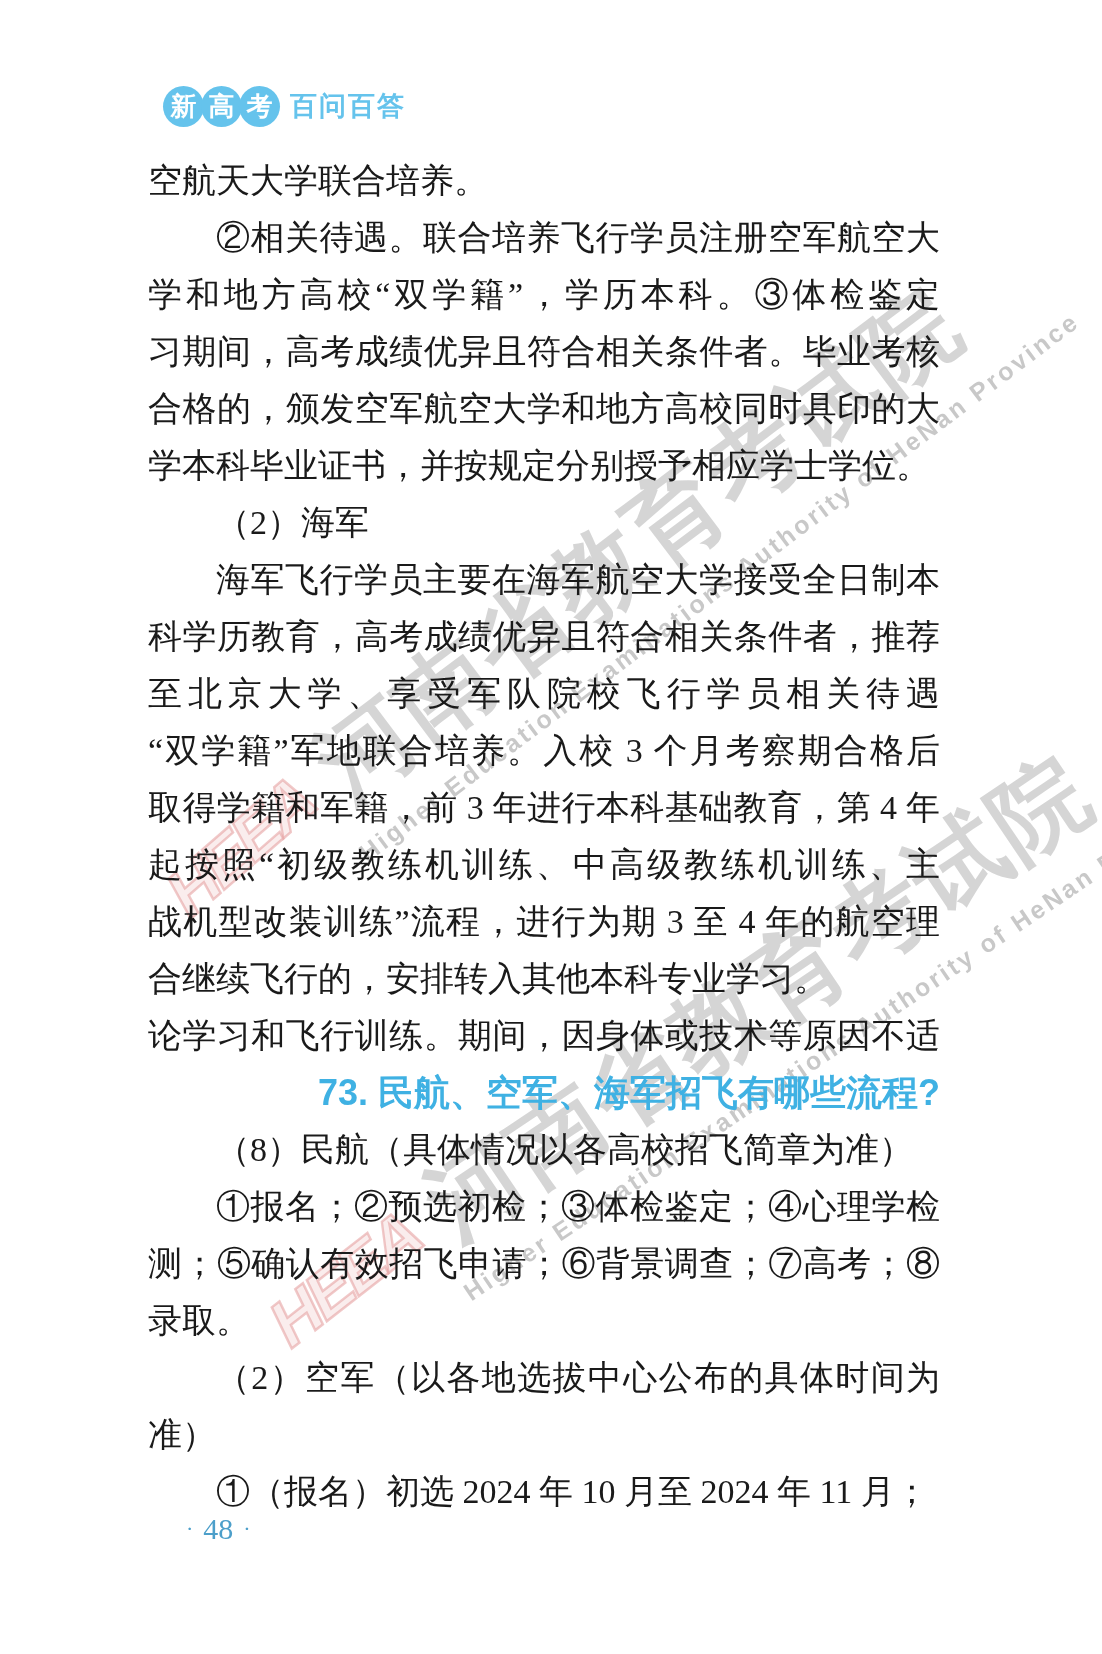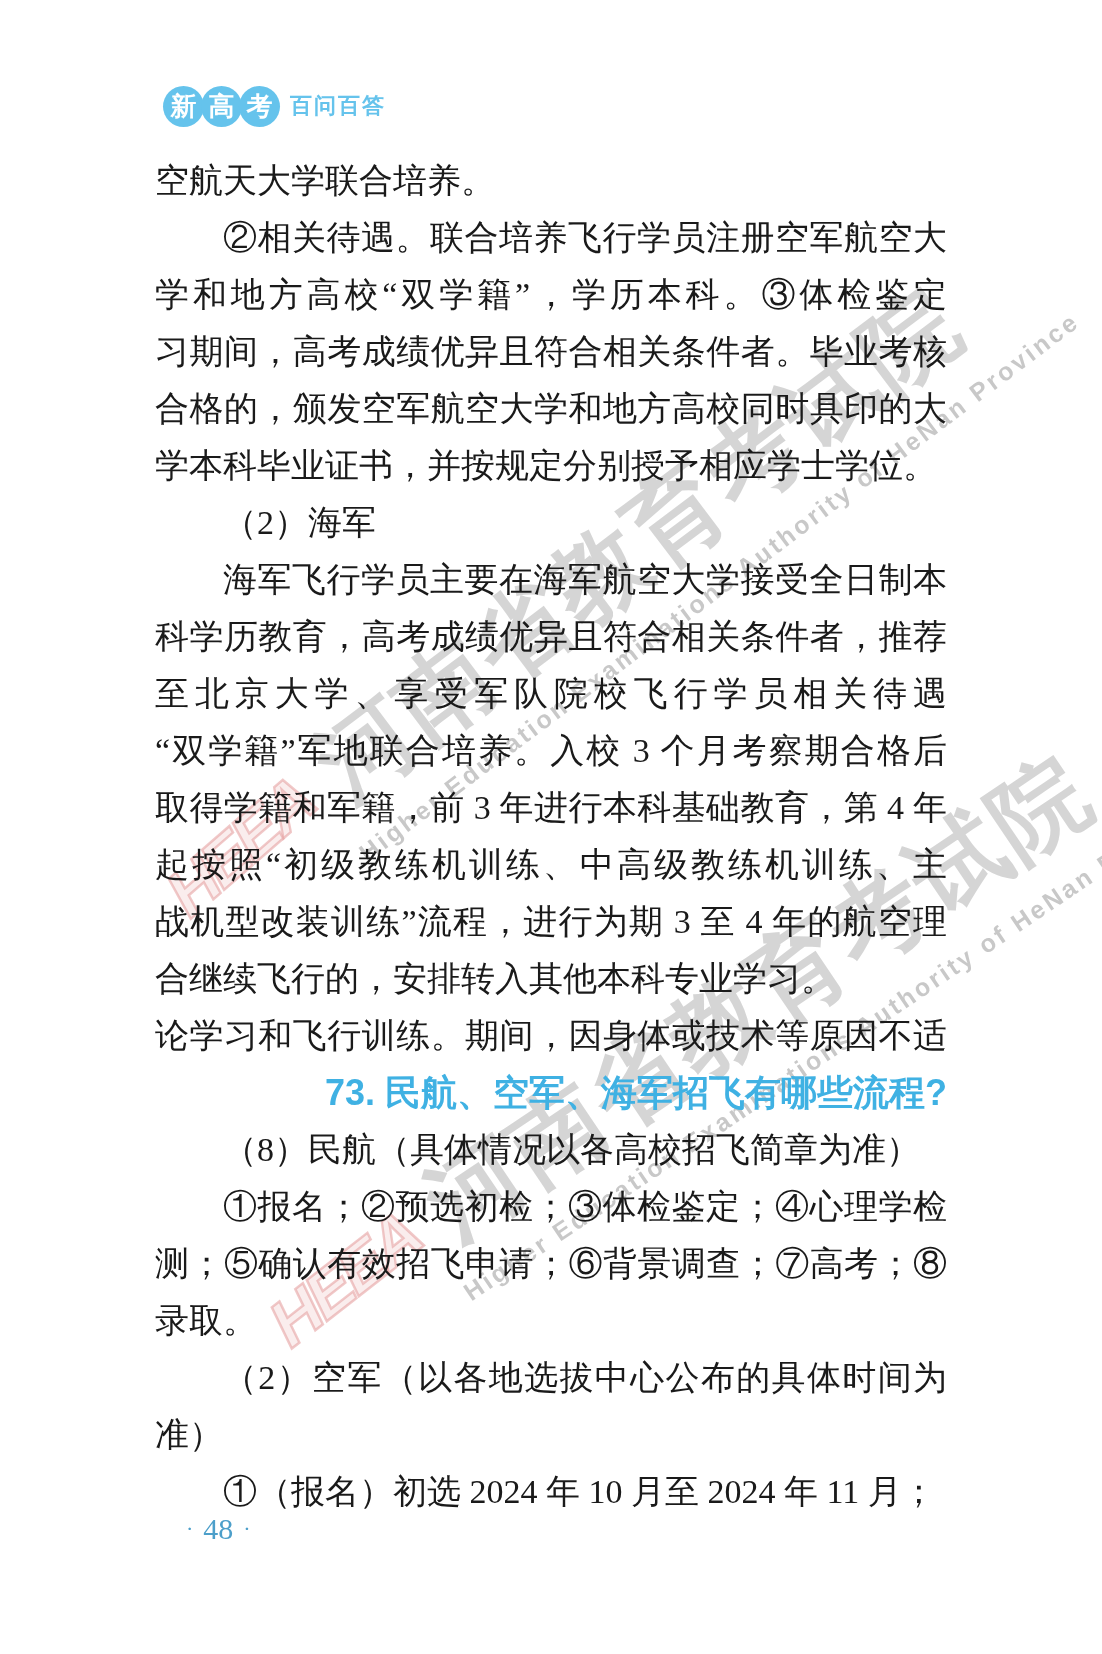--- a/index.html
+++ b/index.html
@@ -18,25 +18,25 @@
   }
   .hdr .circles{display:flex;}
   .hdr .circle{
     width:41px;height:41px;border-radius:50%;
     display:flex;align-items:center;justify-content:center;
     color:#ffffff;font-family:"Liberation Sans",sans-serif;
     font-weight:bold;font-size:26px;margin-right:-3px;
   }
   .hdr .badge-title{
     margin-left:13px;font-family:"Liberation Sans",sans-serif;
-    font-weight:bold;font-size:22px;letter-spacing:2px;
+    font-weight:bold;font-size:27px;letter-spacing:2px;
   }
   
   .textcol{
-    position:absolute;left:155px;top:152px;width:792px;z-index:1;
+    position:absolute;left:148px;top:152px;width:792px;z-index:1;
   }
   .line{
     font-size:34px;line-height:57px;height:57px;
     color:#1a1a1a;white-space:nowrap;
   }
   .line.fill{
     white-space:normal;
     text-align:justify;text-align-last:justify;
     text-justify:inter-character;
   }

